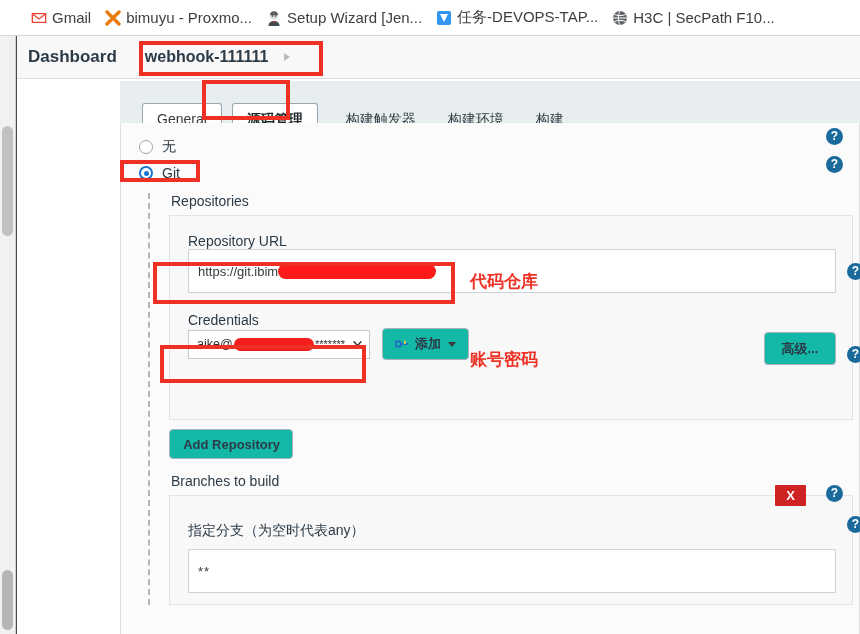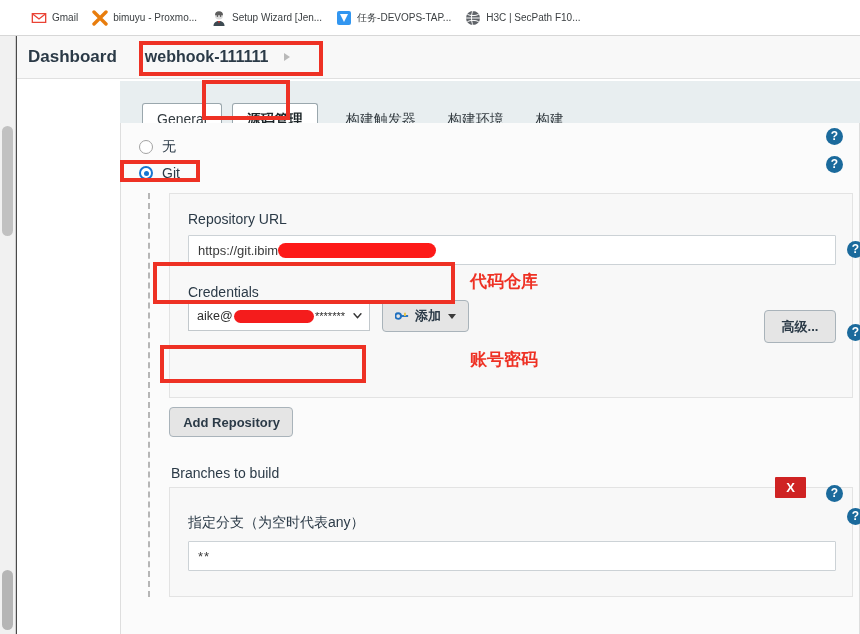--- a/index.html
+++ b/index.html
@@ -20,21 +20,21 @@
     border-bottom: 1px solid #d7d7d7;
     display: flex;
     align-items: center;
     padding-left: 24px;
     gap: 0px;
   }
   .bookmark {
     display: flex; align-items: center;
     gap: 5px;
     padding: 3px 7px;
-    font-size: 10px;
+    font-size: 15px;
     color: #3c4043;
     white-space: nowrap;
     cursor: pointer;
     border-radius: 4px;
   }
   .bm-icon {
     width: 16px; height: 16px;
     display: inline-flex;
     align-items: center; justify-content: center;
     flex: 0 0 16px;
@@ -235,21 +235,21 @@
   }
 
   .field-label {
     font-size: 14px;
     color: #2b3a47;
   }
 
   .txtinput {
     display: block;
     width: 100%;
-    height: 30px;
+    height: 44px;
     border: 1px solid #ccd2d6;
     background: #ffffff;
     font-size: 13px;
     color: #3a3a3a;
     padding: 0 9px;
     outline: none;
     font-family: "Liberation Sans", sans-serif;
     border-radius: 1px;
   }
 
@@ -265,21 +265,21 @@
     text-align: center;
     cursor: pointer;
     font-family: "Liberation Sans", sans-serif;
   }
 
   .btn {
     display: inline-flex;
     align-items: center;
     justify-content: center;
     gap: 5px;
-    background: #e5e5e5;
+    background: #14b8a6;
     border: 1px solid #a9b3ba;
     border-radius: 4px;
     font-size: 13px;
     color: #2b3a47;
     font-weight: bold;
     cursor: pointer;
     padding: 0 12px;
     height: 31px;
     font-family: "Liberation Sans", sans-serif;
   }
@@ -450,24 +450,25 @@
       <span>无</span>
     </div>
     <div class="radio-row">
       <span class="radio checked"></span>
       <span>Git</span>
     </div>
 
     <div id="git-section">
 
       
+      <div class="section-label">Repositories</div>
 
       <div class="inset-panel" style="width:684px; height:205px; padding:17px 18px 0 18px;">
 
-        <div class="field-label" style="margin-bottom:8px;">Repository URL</div>
+        <div class="field-label" style="">Repository URL</div>
         <div style="position:relative; width:648px;">
           <div class="txtinput" style="display:flex; align-items:center;">
             <span>https://git.ibim</span>
               <span class="redact-url" style="width:158px;"></span>
           </div>
         </div>
         <div class="help-icon" style="right:-12px; top:47px;">?</div>
 
         <div class="field-label" style="margin-top:19px; ">Credentials</div>
 
@@ -500,21 +501,21 @@
           <span>高级...</span>
         </div>
       </div>
 
       
       <div class="btn" style="margin-top:9px; height:30px; width:124px;justify-content:flex-end;">
         <span>Add Repository</span>
       </div>
 
       
-      <div class="section-label" style="margin-top:28px;">Branches to build</div>
+      <div class="section-label" style="margin-top:14px;">Branches to build</div>
 
       <div class="inset-panel" style="width:684px; height:110px; padding:26px 18px 0 18px;">
         <div class="field-label" style="margin-bottom:9px;">指定分支（为空时代表any）</div>
         <div class="txtinput" style="width:648px; display:flex; align-items:center;">
           <span style="letter-spacing:1px;">**</span>
         </div>
         <div class="x-btn" style="right:46px; top:-11px;">X</div>
         <div class="help-icon" style="right:-12px; top:20px;">?</div>
       </div>
     </div>

